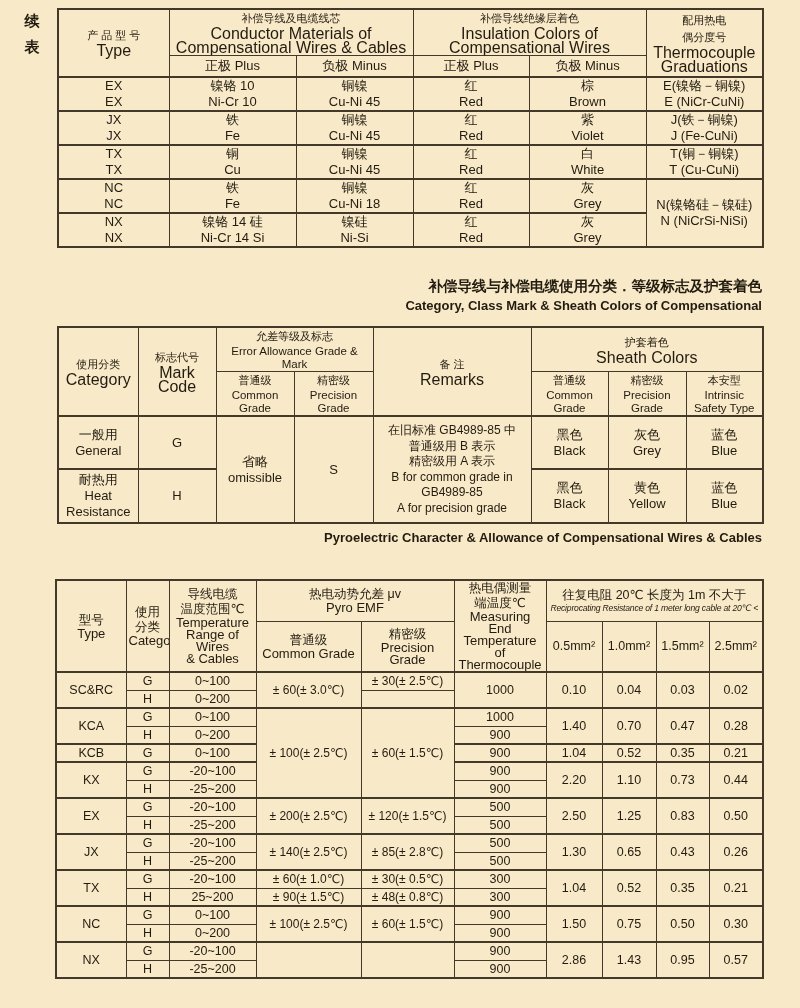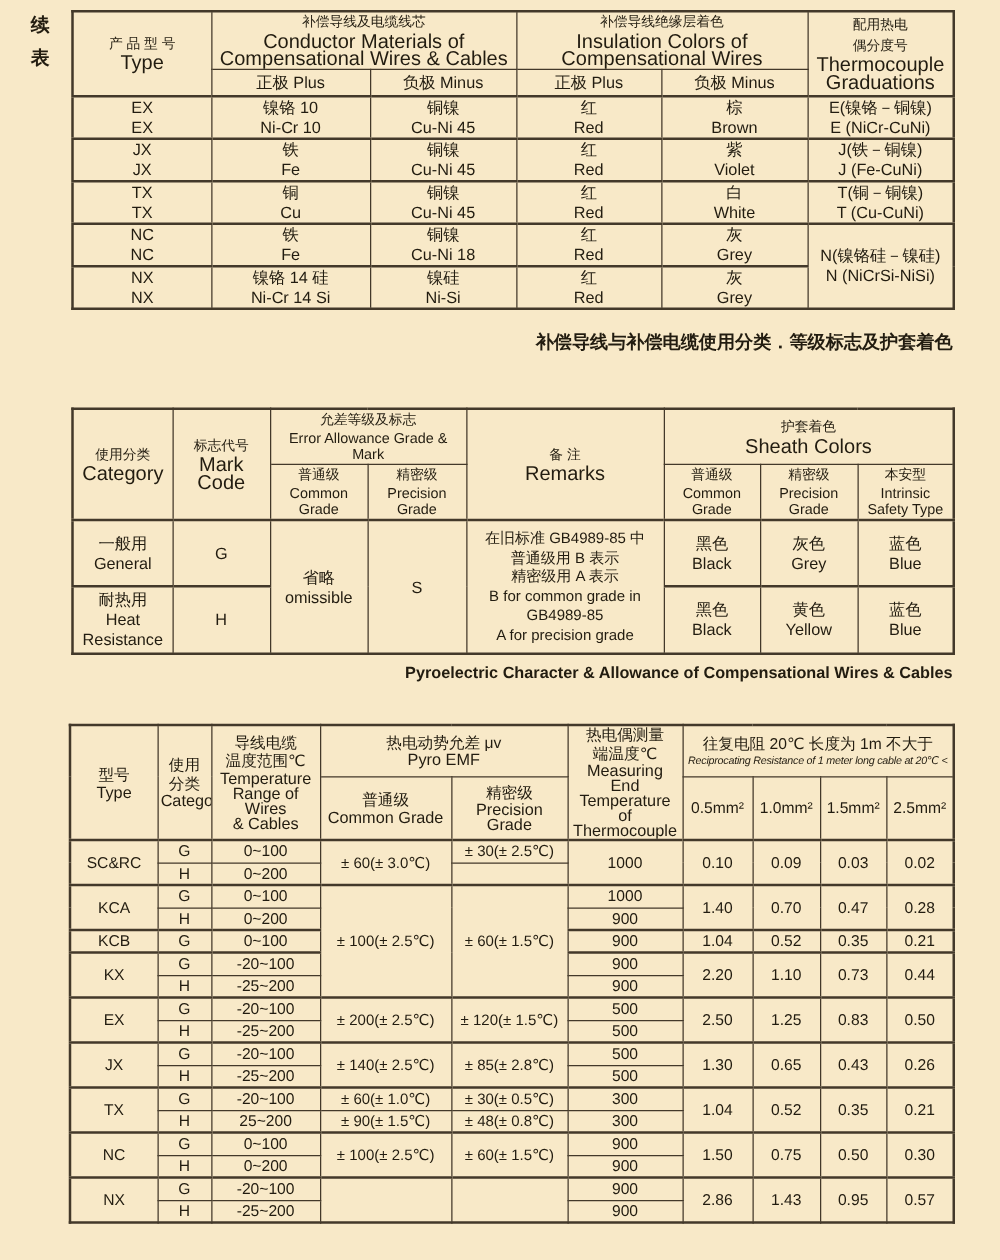--- a/index.html
+++ b/index.html
@@ -152,22 +152,23 @@
     <td class="pre">镍硅
 Ni-Si</td>
     <td class="pre">红
 Red</td>
     <td class="pre">灰
 Grey</td>
   </tr>
 </tbody>
     </table>
 
-<div class="sec-title" style="top:264px">
+<div class="sec-title" style="top:276px">
   <span class="tzh">补偿导线与补偿电缆使用分类．等级标志及护套着色</span>
+  <span class="ten">Category, Class Mark &amp; Sheath Colors of Compensational</span>
 </div>
 
 <table class="t2">
   <colgroup>
         <col style="width:80px">
         <col style="width:78px">
         <col style="width:78px">
         <col style="width:79px">
         <col style="width:158px">
         <col style="width:77px">
@@ -320,21 +321,21 @@
   </tr>
 
   <tr class="grp" style="height:18px">
     <td rowspan="2">SC&amp;RC</td>
     <td>G</td>
     <td>0~100</td>
     <td class="emf" rowspan="2">± 60(± 3.0℃)</td>
     <td class="emf">± 30(± 2.5℃)</td>
     <td rowspan="2">1000</td>
     <td rowspan="2">0.10</td>
-    <td rowspan="2">0.09</td>
+    <td rowspan="2">0.04</td>
     <td rowspan="2">0.03</td>
     <td rowspan="2">0.02</td>
   </tr>
   <tr style="height:18px">
     <td>H</td>
     <td>0~200</td>
     <td></td>
   </tr>
 
   <tr class="grp" style="height:18px">

